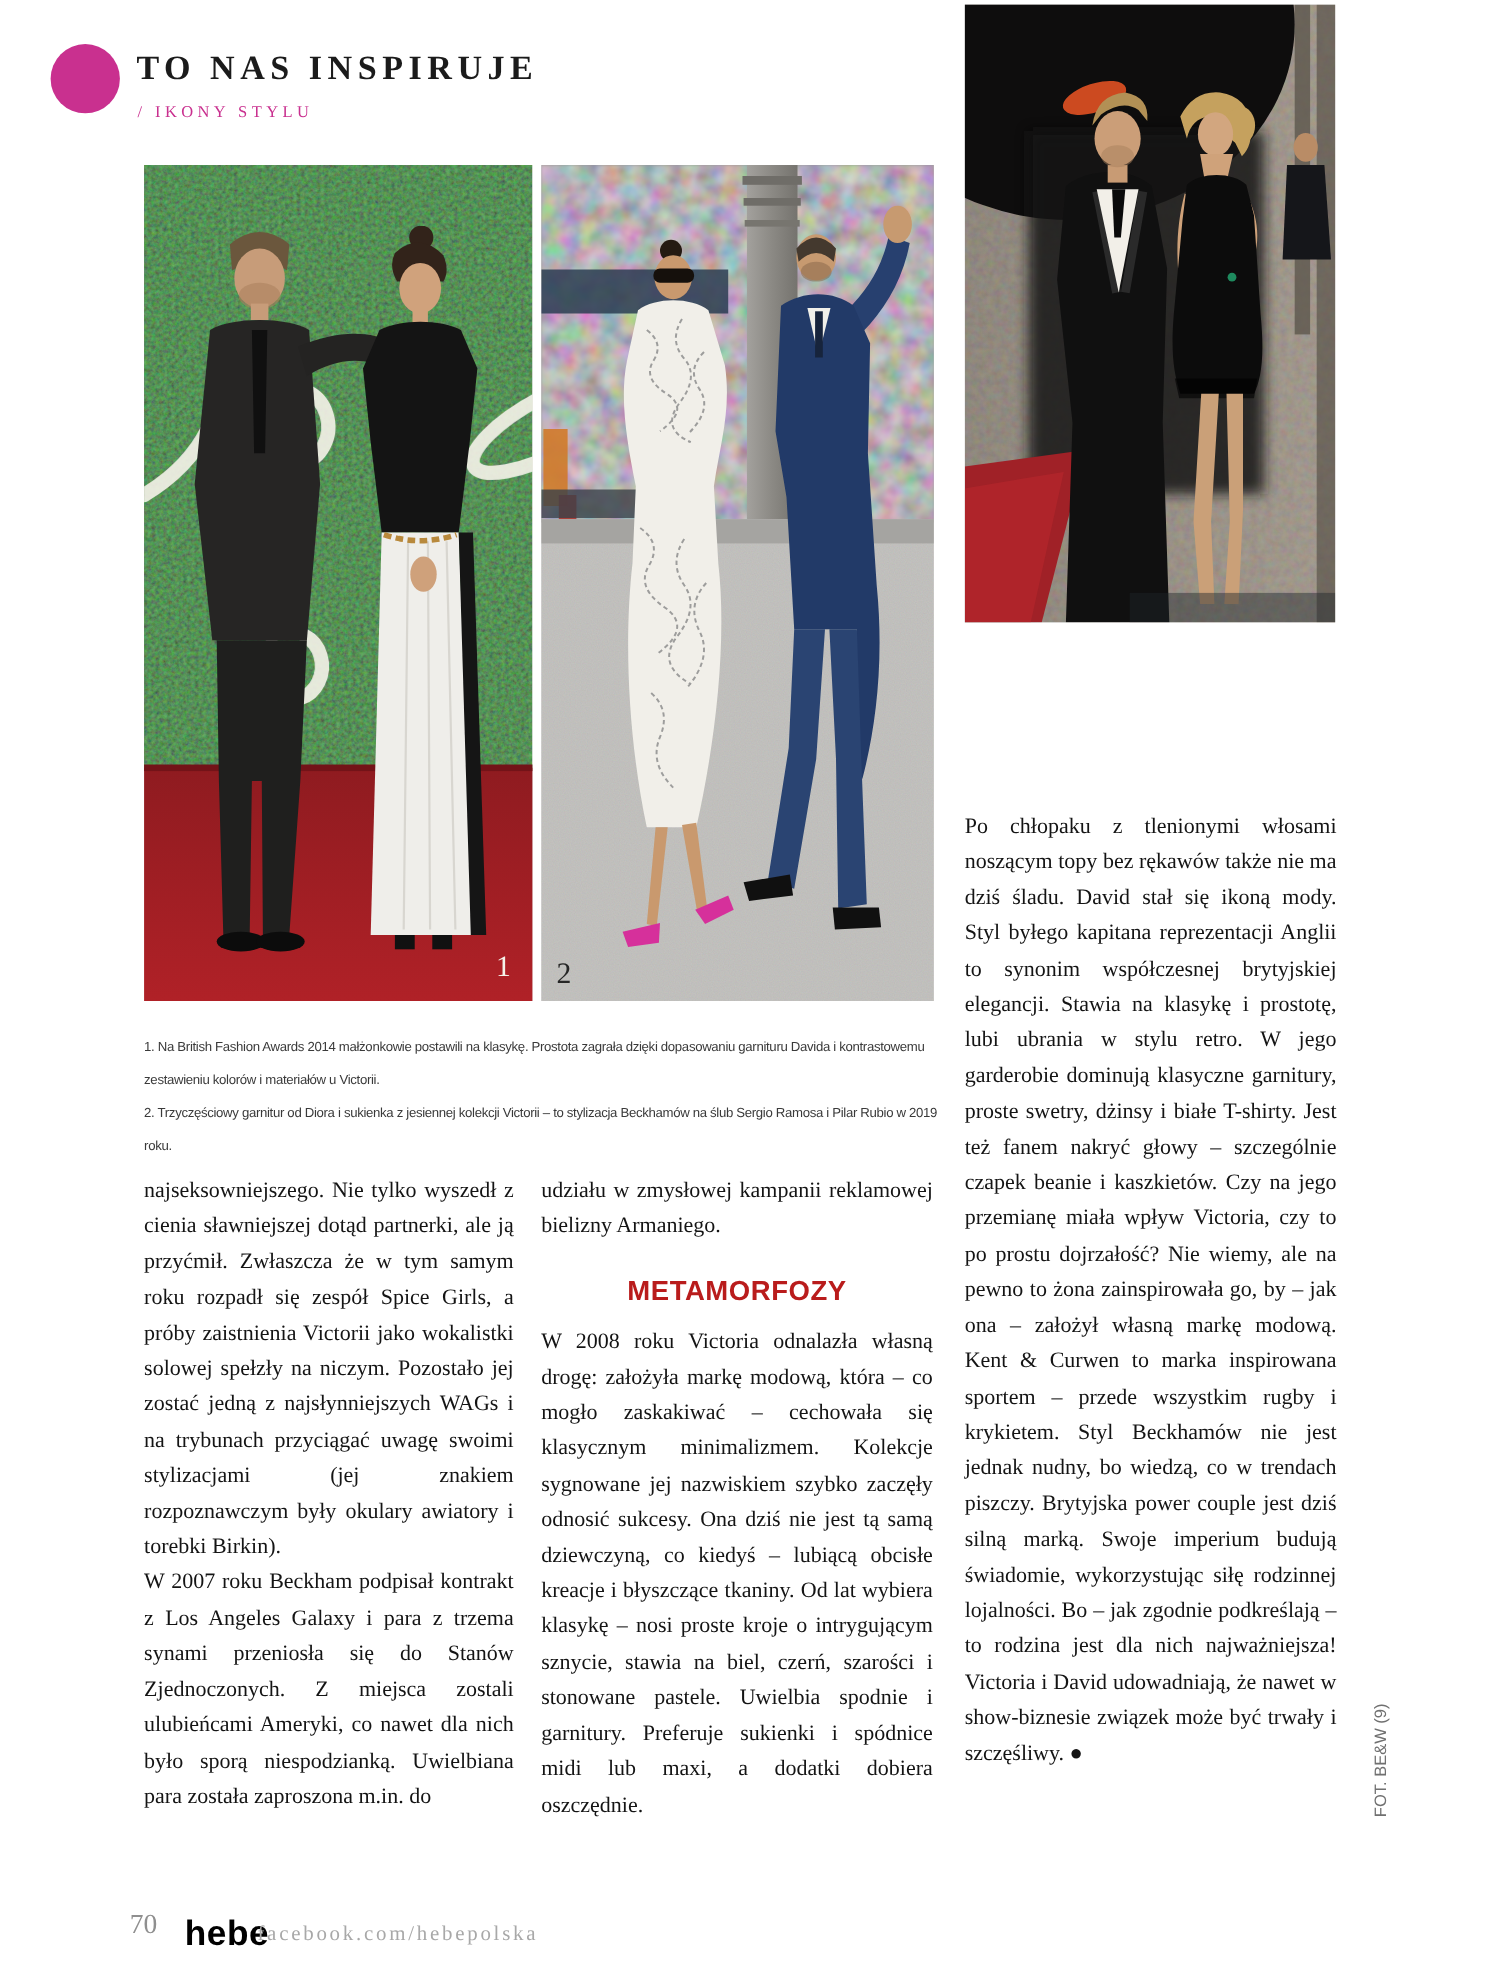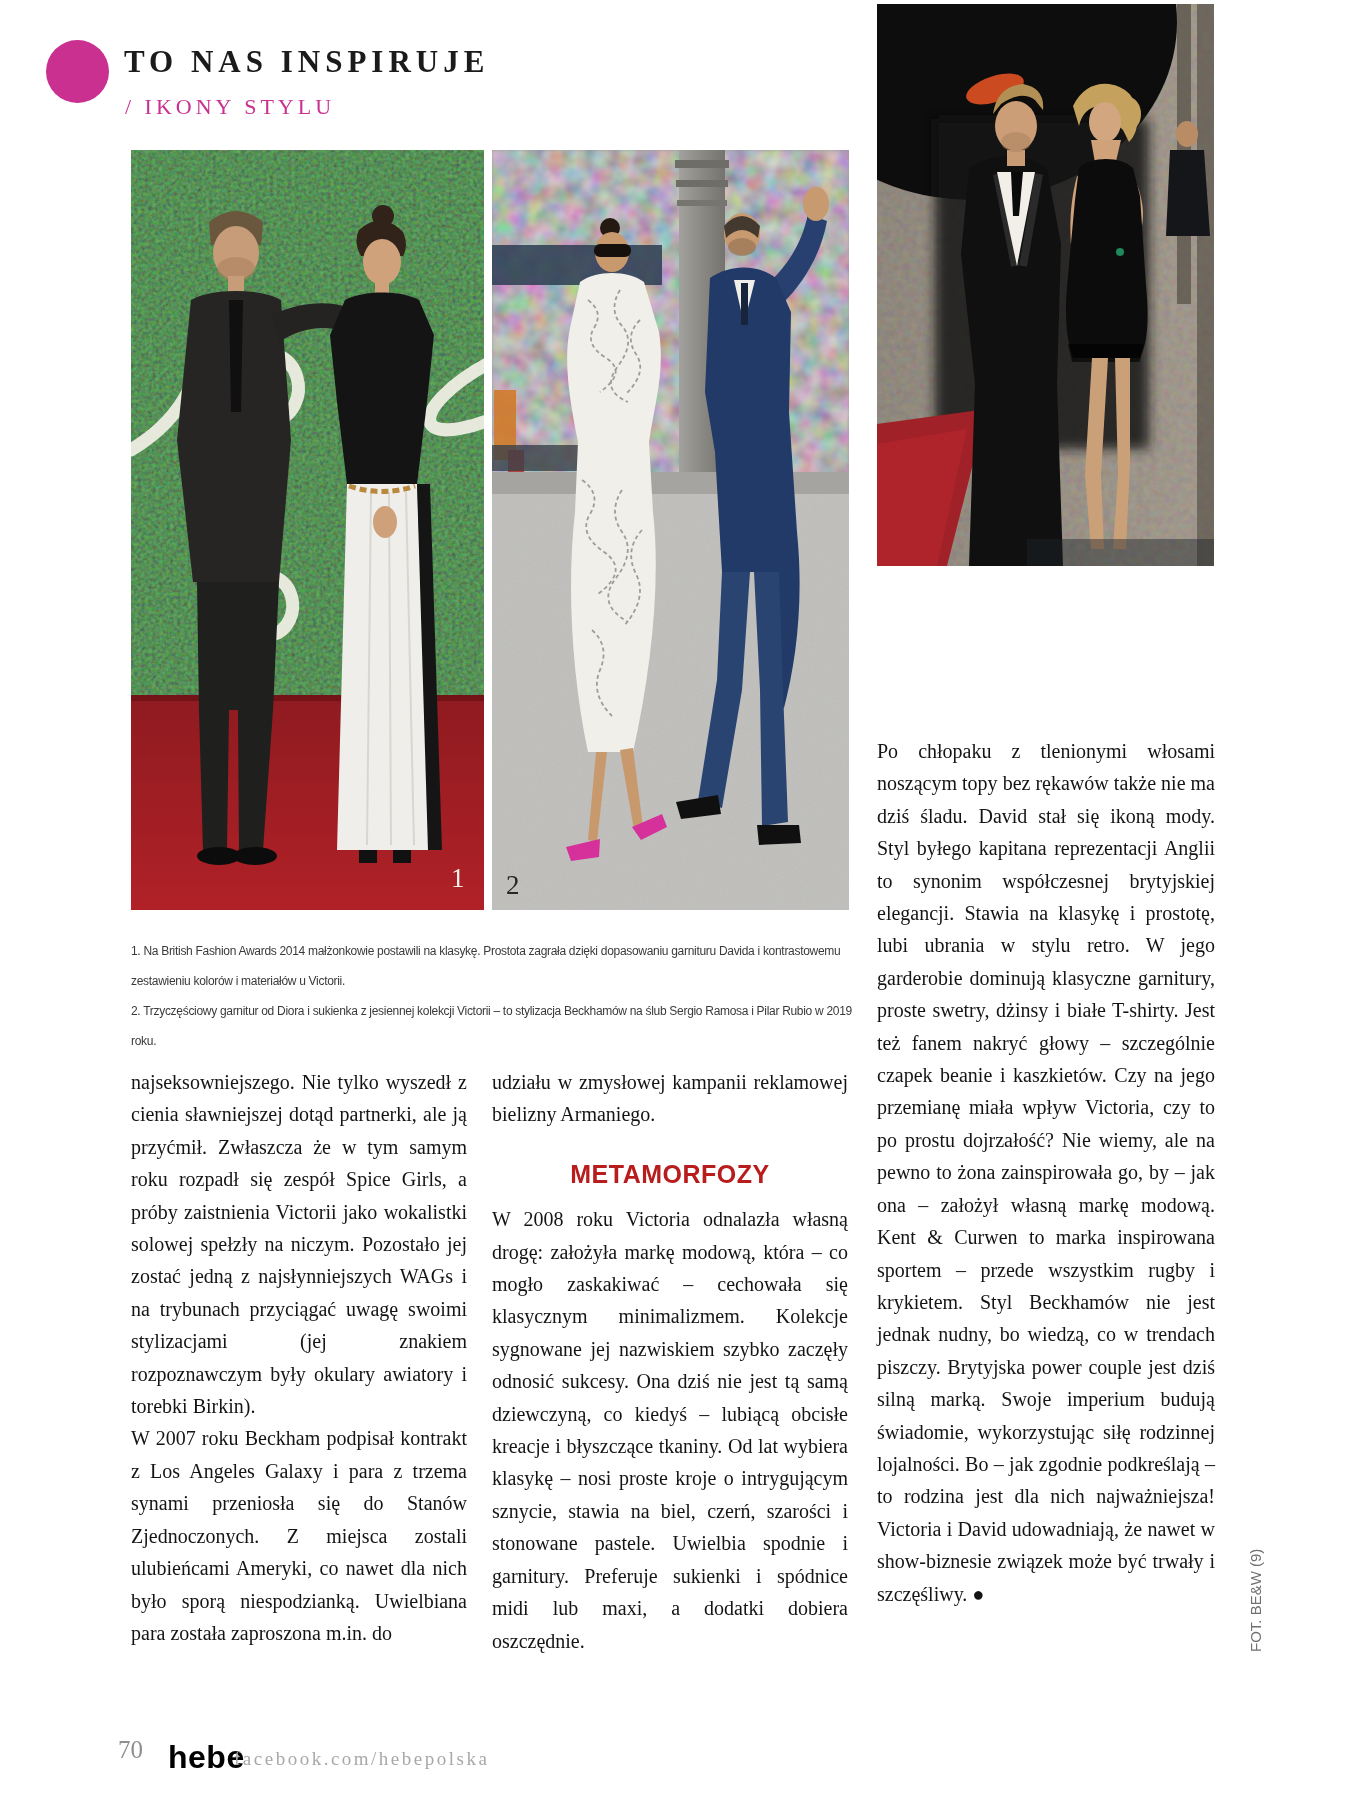--- a/index.html
+++ b/index.html
@@ -4,21 +4,21 @@
 <style>
   html,body{margin:0;padding:0;background:#fff;}
   .page{position:relative;width:1367px;height:1800px;background:#ffffff;overflow:hidden;
         font-family:"Liberation Serif",serif;}
 
   
   .accent-circle{position:absolute;left:46px;top:40px;width:63px;height:63px;border-radius:50%;
                  background:#c9308f;}
   .page-title{position:absolute;left:124px;top:44px;font-weight:700;font-size:31px;
               letter-spacing:5px;color:#1b1b1b;white-space:nowrap;}
-  .page-subtitle{position:absolute;left:125px;top:94px;font-size:22px;letter-spacing:4px;
+  .page-subtitle{position:absolute;left:125px;top:94px;font-size:15px;letter-spacing:4px;
                  color:#c9308f;white-space:nowrap;}
 
   
   .photo{position:absolute;overflow:hidden;background:#ddd;}
   .photo svg{display:block;}
   #photo1{left:131px;top:150px;width:353px;height:760px;}
   #photo2{left:492px;top:150px;width:357px;height:760px;}
   #photo3{left:877px;top:4px;width:337px;height:562px;}
 
   

